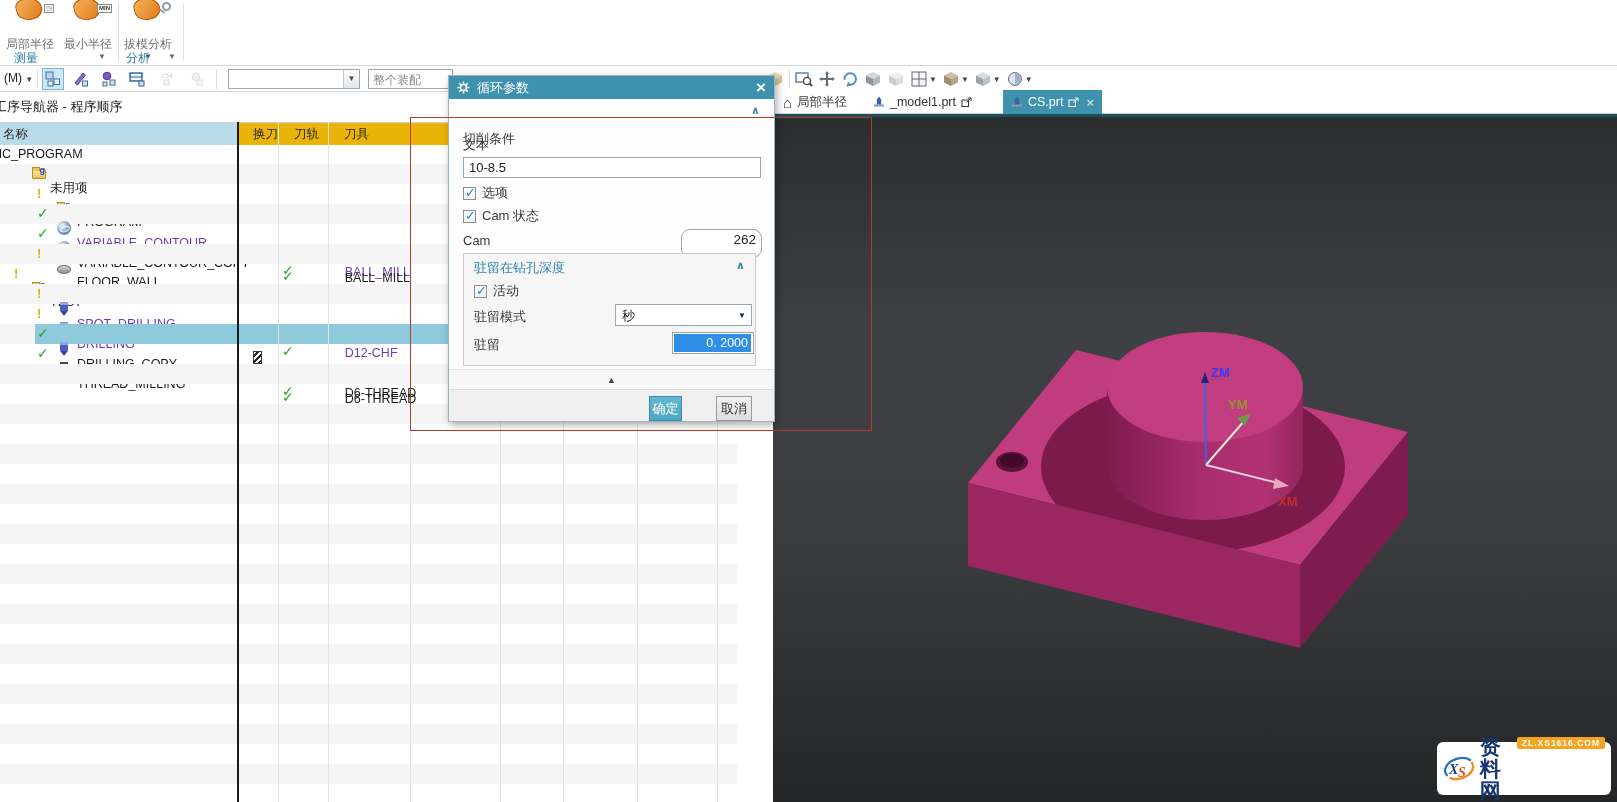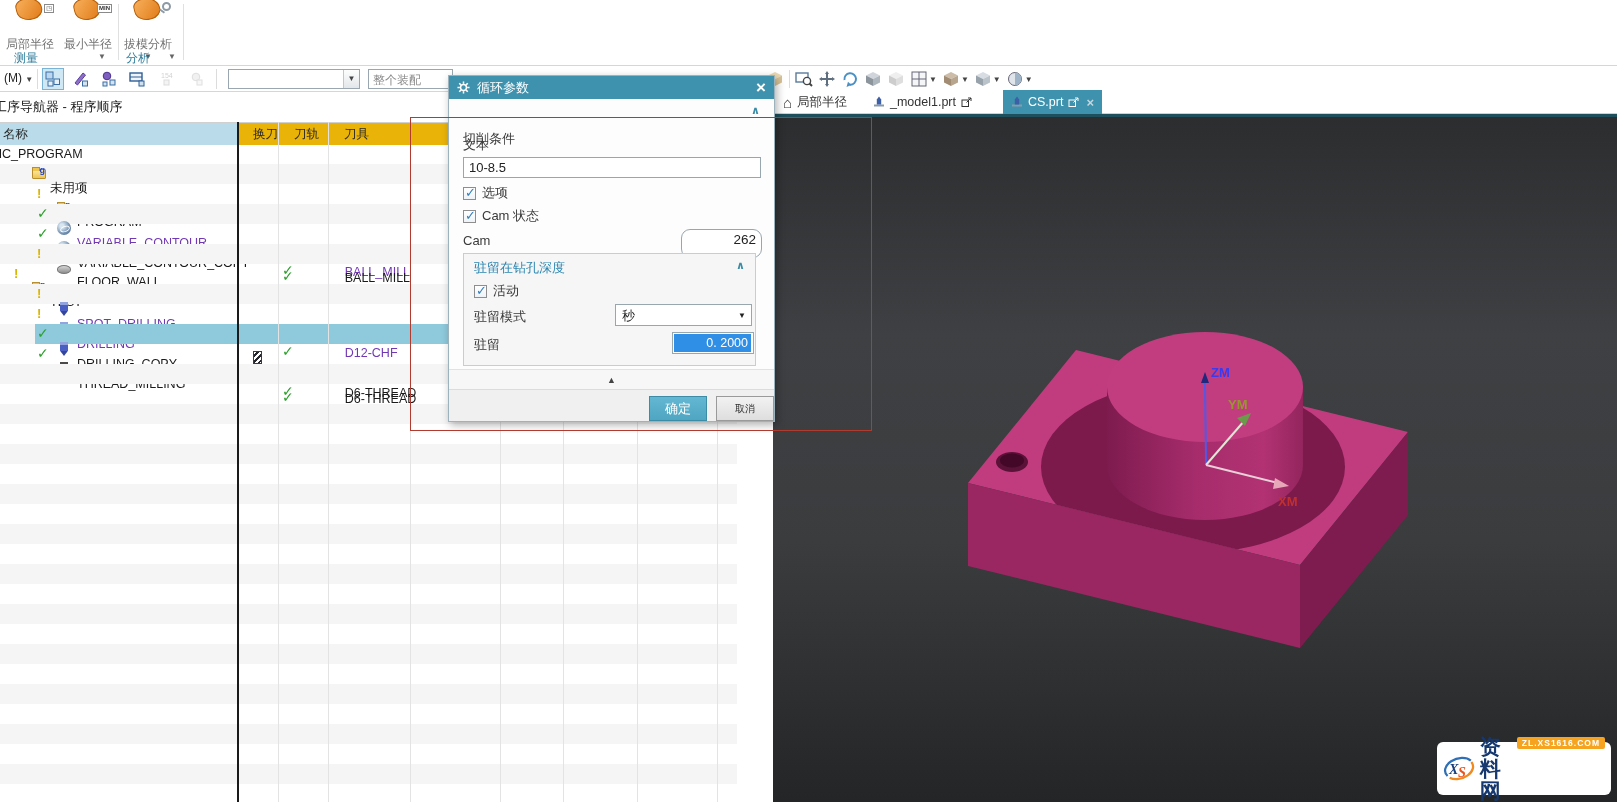--- a/index.html
+++ b/index.html
@@ -111,24 +111,24 @@
   .dropdown{position:absolute;left:151px;top:50px;width:137px;height:22px;border:1px solid #98a6b0;background:#fff;
             font-size:13px;color:#222;padding:2px 6px;}
   .dropdown .da{position:absolute;right:5px;top:6px;font-size:8px;color:#222;}
   .dwell-field{position:absolute;left:208px;top:78px;width:82px;height:22px;border:1px solid #98a6b0;background:#fff;padding:1px;}
   .dwell-sel{width:100%;height:100%;background:#2f8fe6;color:#fff;font-size:12.5px;text-align:right;
              padding:2px 3px 0 0;border-right:1px solid #fff;}
   .collapse-strip{position:absolute;left:0;right:0;top:293px;height:21px;background:#f7f7f7;
                   border-top:1px solid #e2e2e2;border-bottom:1px solid #dcdcdc;text-align:center;
                   font-size:9px;color:#444;line-height:20px;}
   .btn-strip{position:absolute;left:0;right:0;top:314px;bottom:0;background:#f0f0f0;}
-  .btn-ok{position:absolute;left:200px;top:6px;width:58px;height:25px;background:linear-gradient(#63b7d2,#4fa6c2);
+  .btn-ok{position:absolute;left:200px;top:6px;width:33px;height:25px;background:linear-gradient(#63b7d2,#4fa6c2);
           border:1px solid #3d8ca6;color:#fff;font-size:13px;text-align:center;line-height:23px;}
-  .btn-cancel{position:absolute;left:267px;top:6px;width:58px;height:25px;background:linear-gradient(#f2f2f2,#dedede);
-          border:1px solid #9a9a9a;color:#333;font-size:10px;text-align:center;line-height:23px;}
+  .btn-cancel{position:absolute;left:267px;top:6px;width:36px;height:25px;background:linear-gradient(#f2f2f2,#dedede);
+          border:1px solid #9a9a9a;color:#333;font-size:13px;text-align:center;line-height:23px;}
 
   
   .red-rect{position:absolute;left:410px;top:117px;width:462px;height:314px;border:1px solid #b23b2f;pointer-events:none;z-index:40;}
   .watermark{position:absolute;left:1437px;top:742px;width:174px;height:53px;background:#fff;border-radius:6px;
              display:flex;align-items:center;padding:3px 6px;gap:4px;z-index:50;}
   .wm-right{display:flex;align-items:flex-start;}
   .wm-name{font-size:21px;font-weight:bold;color:#17386e;letter-spacing:3px;line-height:22px;}
   .wm-url{background:#f6a41f;color:#fff;font-size:8.5px;font-weight:bold;letter-spacing:1px;
           padding:1px 5px;border-radius:2px;margin-top:1px;}
   .z5{z-index:5;} .z20{z-index:20;}

